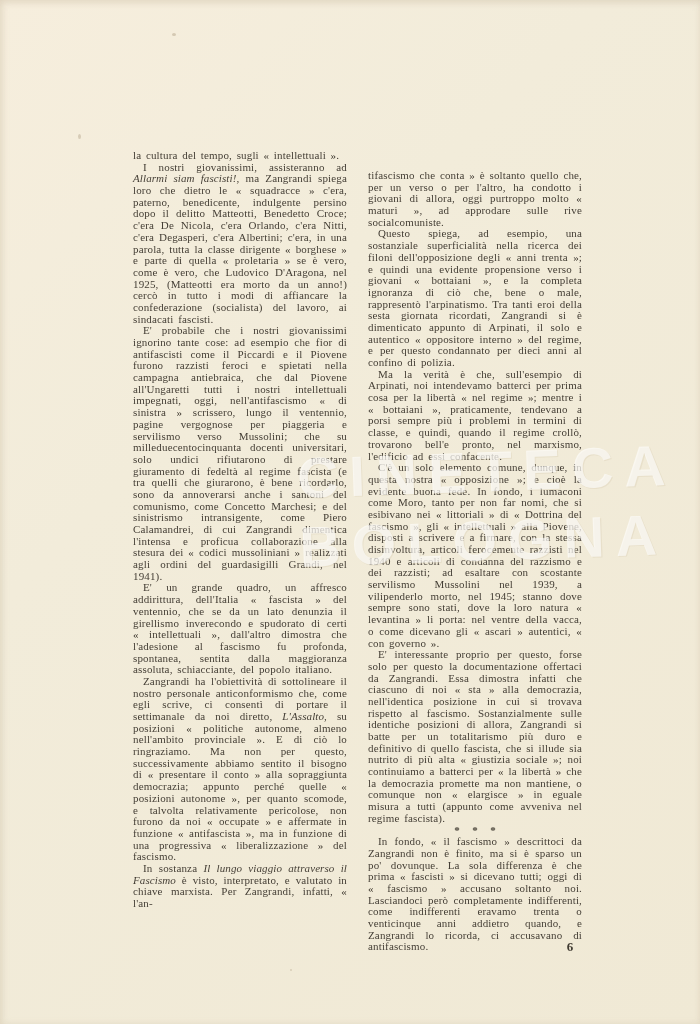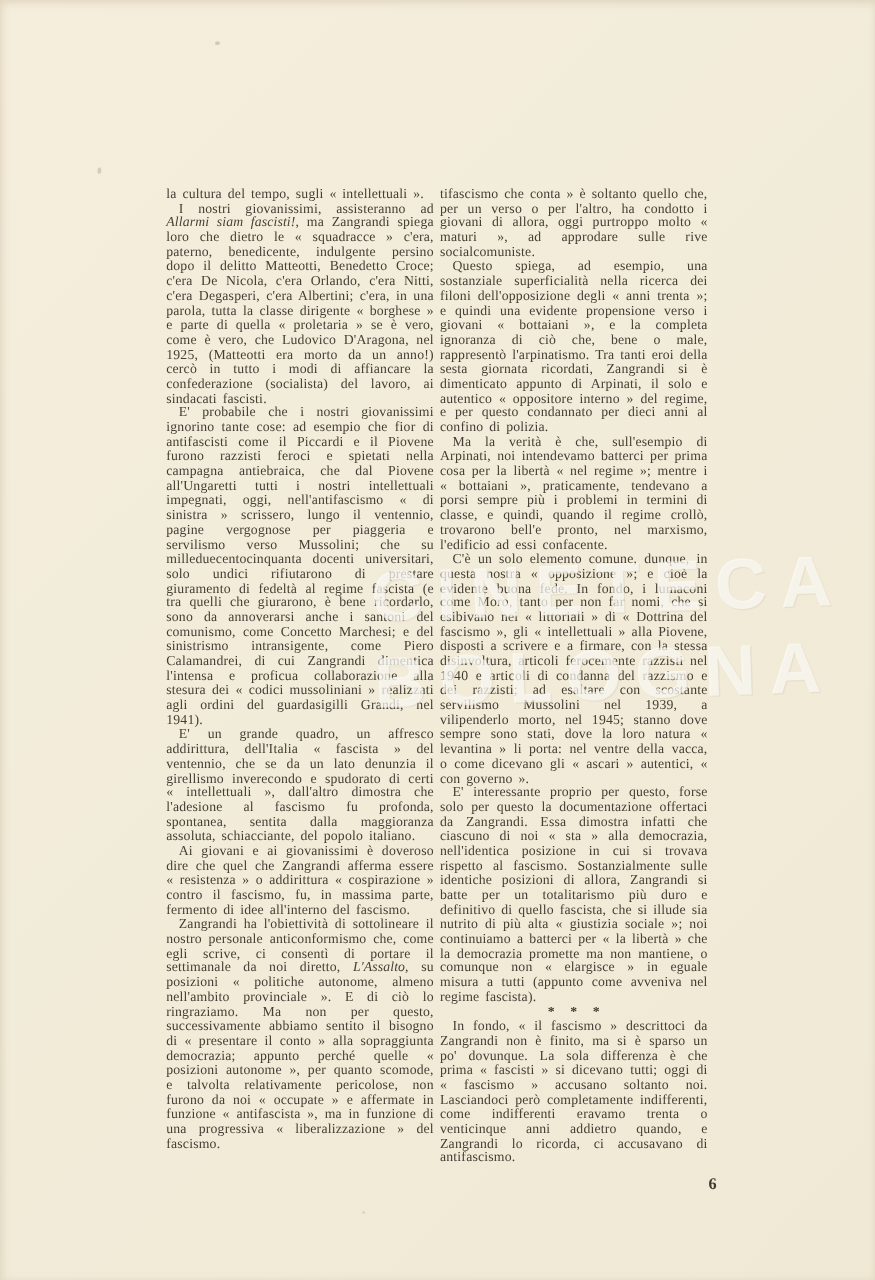--- a/index.html
+++ b/index.html
@@ -21,21 +21,21 @@
     color: #443e35;
     font-size: 11px;
     line-height: 11.68px;
     text-align: justify;
     letter-spacing: 0.15px;
     word-spacing: 1.8px;
     hyphens: auto;
     -webkit-hyphens: auto;
   }
   .col-left  { left: 133px; }
-  .col-right { left: 352px; }
+  .col-right { left: 368px; margin-top: 20px; }
   .col p { margin: 0; }
   .col p.indent { text-indent: 10px; }
   .col em { font-style: italic; letter-spacing: 0.1px; }
   .separator {
     text-align: center !important;
     text-indent: 0 !important;
     font-weight: bold;
     letter-spacing: 4px;
     padding-left: 4px;
   }
@@ -78,22 +78,22 @@
 <div class="page">
   <div class="speck s1"></div>
   <div class="speck s2"></div>
   <div class="speck s3"></div>
 
   <div class="col col-left">
       <p class="para"><span>la cultura del tempo, sugli « intellettuali ».</span></p>
       <p class="para indent"><span>I nostri giovanissimi, assisteranno ad </span><em>Allarmi siam fascisti!</em><span>, ma Zangrandi spiega loro che dietro le « squadracce » c'era, paterno, benedicente, indulgente persino dopo il delitto Matteotti, Benedetto Croce; c'era De Nicola, c'era Orlando, c'era Nitti, c'era Degasperi, c'era Albertini; c'era, in una parola, tutta la classe dirigente « borghese » e parte di quella « proletaria » se è vero, come è vero, che Ludovico D'Aragona, nel 1925, (Matteotti era morto da un anno!) cercò in tutto i modi di affiancare la confederazione (socialista) del lavoro, ai sindacati fascisti.</span></p>
       <p class="para indent"><span>E' probabile che i nostri giovanissimi ignorino tante cose: ad esempio che fior di antifascisti come il Piccardi e il Piovene furono razzisti feroci e spietati nella campagna antiebraica, che dal Piovene all'Ungaretti tutti i nostri intellettuali impegnati, oggi, nell'antifascismo « di sinistra » scrissero, lungo il ventennio, pagine vergognose per piaggeria e servilismo verso Mussolini; che su milleduecentocinquanta docenti universitari, solo undici rifiutarono di prestare giuramento di fedeltà al regime fascista (e tra quelli che giurarono, è bene ricordarlo, sono da annoverarsi anche i santoni del comunismo, come Concetto Marchesi; e del sinistrismo intransigente, come Piero Calamandrei, di cui Zangrandi dimentica l'intensa e proficua collaborazione alla stesura dei « codici mussoliniani » realizzati agli ordini del guardasigilli Grandi, nel 1941).</span></p>
       <p class="para indent"><span>E' un grande quadro, un affresco addirittura, dell'Italia « fascista » del ventennio, che se da un lato denunzia il girellismo inverecondo e spudorato di certi « intellettuali », dall'altro dimostra che l'adesione al fascismo fu profonda, spontanea, sentita dalla maggioranza assoluta, schiacciante, del popolo italiano.</span></p>
-      <p class="para indent"><span>Ai giovani e ai giovanissimi è doveroso dire che quel che Zangrandi afferma essere « resistenza » o addirittura « cospirazione » contro il fascismo, fu, in massima parte, fermento di idee all'interno del fascismo.</span></p>
       <p class="para indent"><span>Zangrandi ha l'obiettività di sottolineare il nostro personale anticonformismo che, come egli scrive, ci consentì di portare il settimanale da noi diretto, </span><em>L'Assalto</em><span>, su posizioni « politiche autonome, almeno nell'ambito provinciale ». E di ciò lo ringraziamo. Ma non per questo, successivamente abbiamo sentito il bisogno di « presentare il conto » alla sopraggiunta democrazia; appunto perché quelle « posizioni autonome », per quanto scomode, e talvolta relativamente pericolose, non furono da noi « occupate » e affermate in funzione « antifascista », ma in funzione di una progressiva « liberalizzazione » del fascismo.</span></p>
+      <p class="para indent"><span>In sostanza </span><em>Il lungo viaggio attraverso il Fascismo</em><span> è visto, interpretato, e valutato in chiave marxista. Per Zangrandi, infatti, « l'an-</span></p>
     </div>
   <div class="col col-right">
       <p class="para"><span>tifascismo che conta » è soltanto quello che, per un verso o per l'altro, ha condotto i giovani di allora, oggi purtroppo molto « maturi », ad approdare sulle rive socialcomuniste.</span></p>
       <p class="para indent"><span>Questo spiega, ad esempio, una sostanziale superficialità nella ricerca dei filoni dell'opposizione degli « anni trenta »; e quindi una evidente propensione verso i giovani « bottaiani », e la completa ignoranza di ciò che, bene o male, rappresentò l'arpinatismo. Tra tanti eroi della sesta giornata ricordati, Zangrandi si è dimenticato appunto di Arpinati, il solo e autentico « oppositore interno » del regime, e per questo condannato per dieci anni al confino di polizia.</span></p>
       <p class="para indent"><span>Ma la verità è che, sull'esempio di Arpinati, noi intendevamo batterci per prima cosa per la libertà « nel regime »; mentre i « bottaiani », praticamente, tendevano a porsi sempre più i problemi in termini di classe, e quindi, quando il regime crollò, trovarono bell'e pronto, nel marxismo, l'edificio ad essi confacente.</span></p>
       <p class="para indent"><span>C'è un solo elemento comune, dunque, in questa nostra « opposizione »; e cioè la evidente buona fede. In fondo, i lumaconi come Moro, tanto per non far nomi, che si esibivano nei « littoriali » di « Dottrina del fascismo », gli « intellettuali » alla Piovene, disposti a scrivere e a firmare, con la stessa disinvoltura, articoli ferocemente razzisti nel 1940 e articoli di condanna del razzismo e dei razzisti; ad esaltare con scostante servilismo Mussolini nel 1939, a vilipenderlo morto, nel 1945; stanno dove sempre sono stati, dove la loro natura « levantina » li porta: nel ventre della vacca, o come dicevano gli « ascari » autentici, « con governo ».</span></p>
       <p class="para indent"><span>E' interessante proprio per questo, forse solo per questo la documentazione offertaci da Zangrandi. Essa dimostra infatti che ciascuno di noi « sta » alla democrazia, nell'identica posizione in cui si trovava rispetto al fascismo. Sostanzialmente sulle identiche posizioni di allora, Zangrandi si batte per un totalitarismo più duro e definitivo di quello fascista, che si illude sia nutrito di più alta « giustizia sociale »; noi continuiamo a batterci per « la libertà » che la democrazia promette ma non mantiene, o comunque non « elargisce » in eguale misura a tutti (appunto come avveniva nel regime fascista).</span></p>
       <p class="separator">* * *</p>
       <p class="para indent"><span>In fondo, « il fascismo » descrittoci da Zangrandi non è finito, ma si è sparso un po' dovunque. La sola differenza è che prima « fascisti » si dicevano tutti; oggi di « fascismo » accusano soltanto noi. Lasciandoci però completamente indifferenti, come indifferenti eravamo trenta o venticinque anni addietro quando, e Zangrandi lo ricorda, ci accusavano di antifascismo.</span></p>
     </div>

